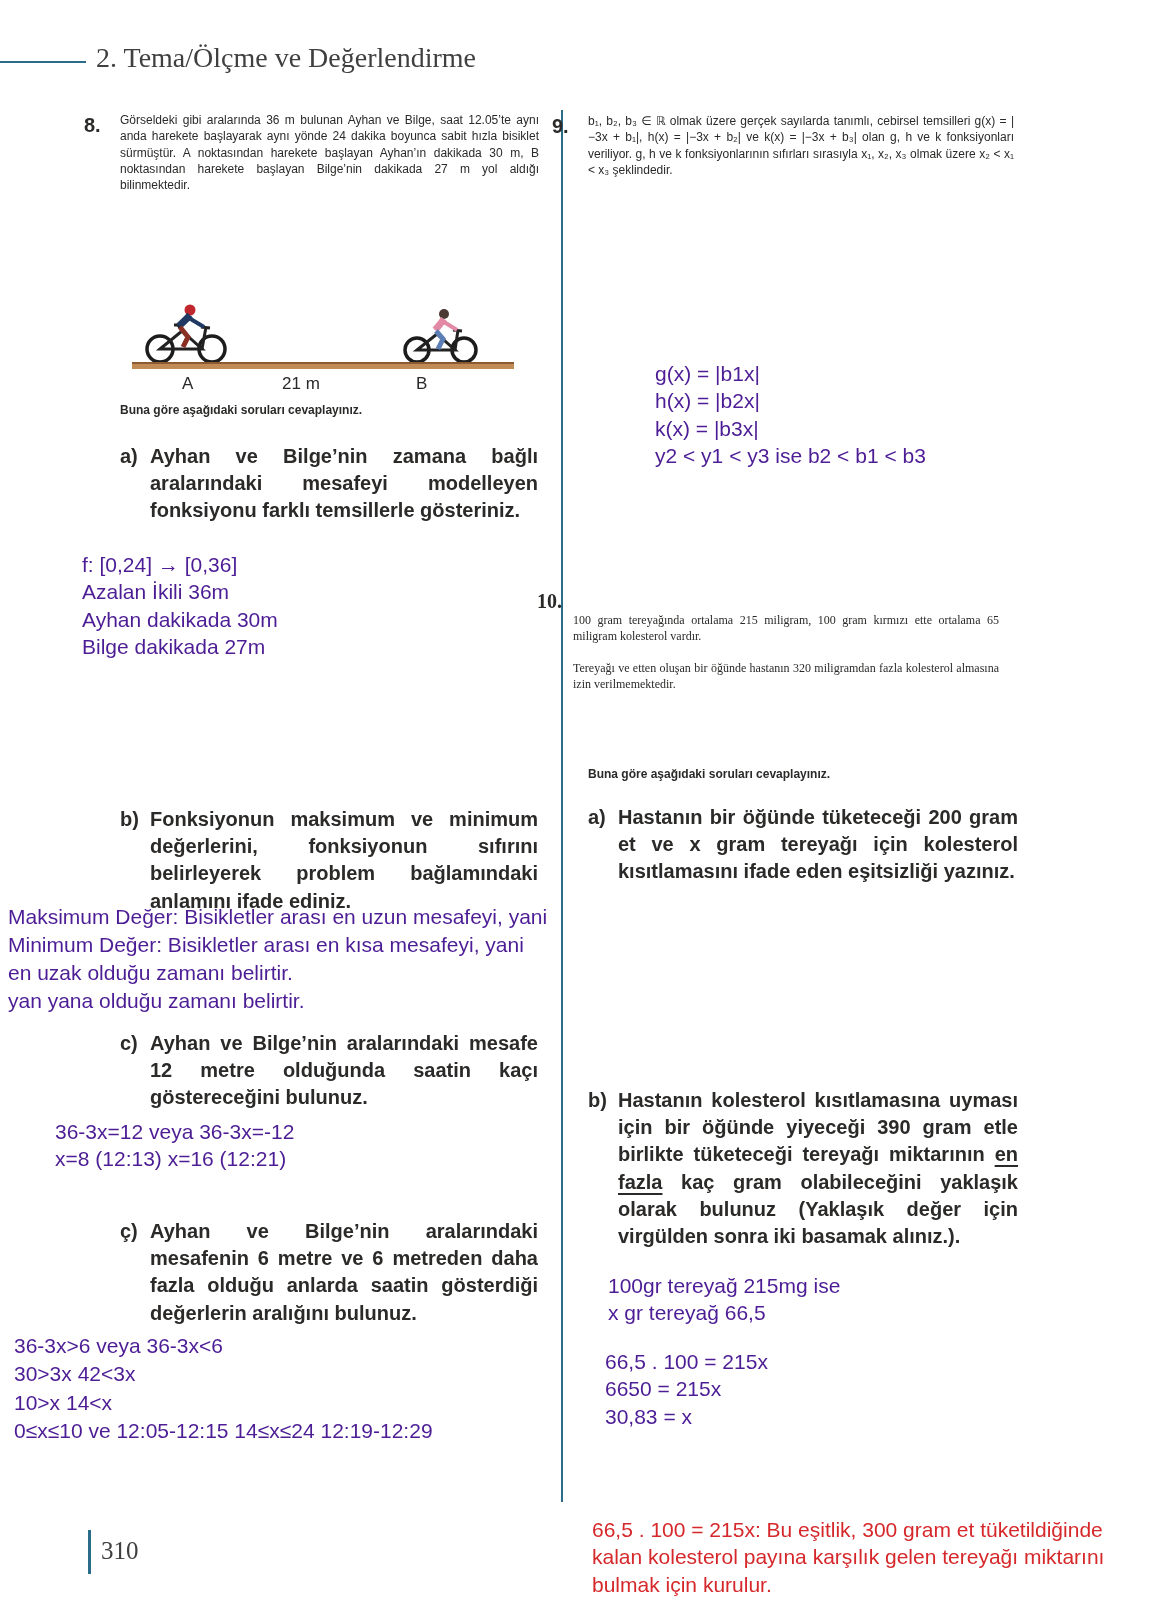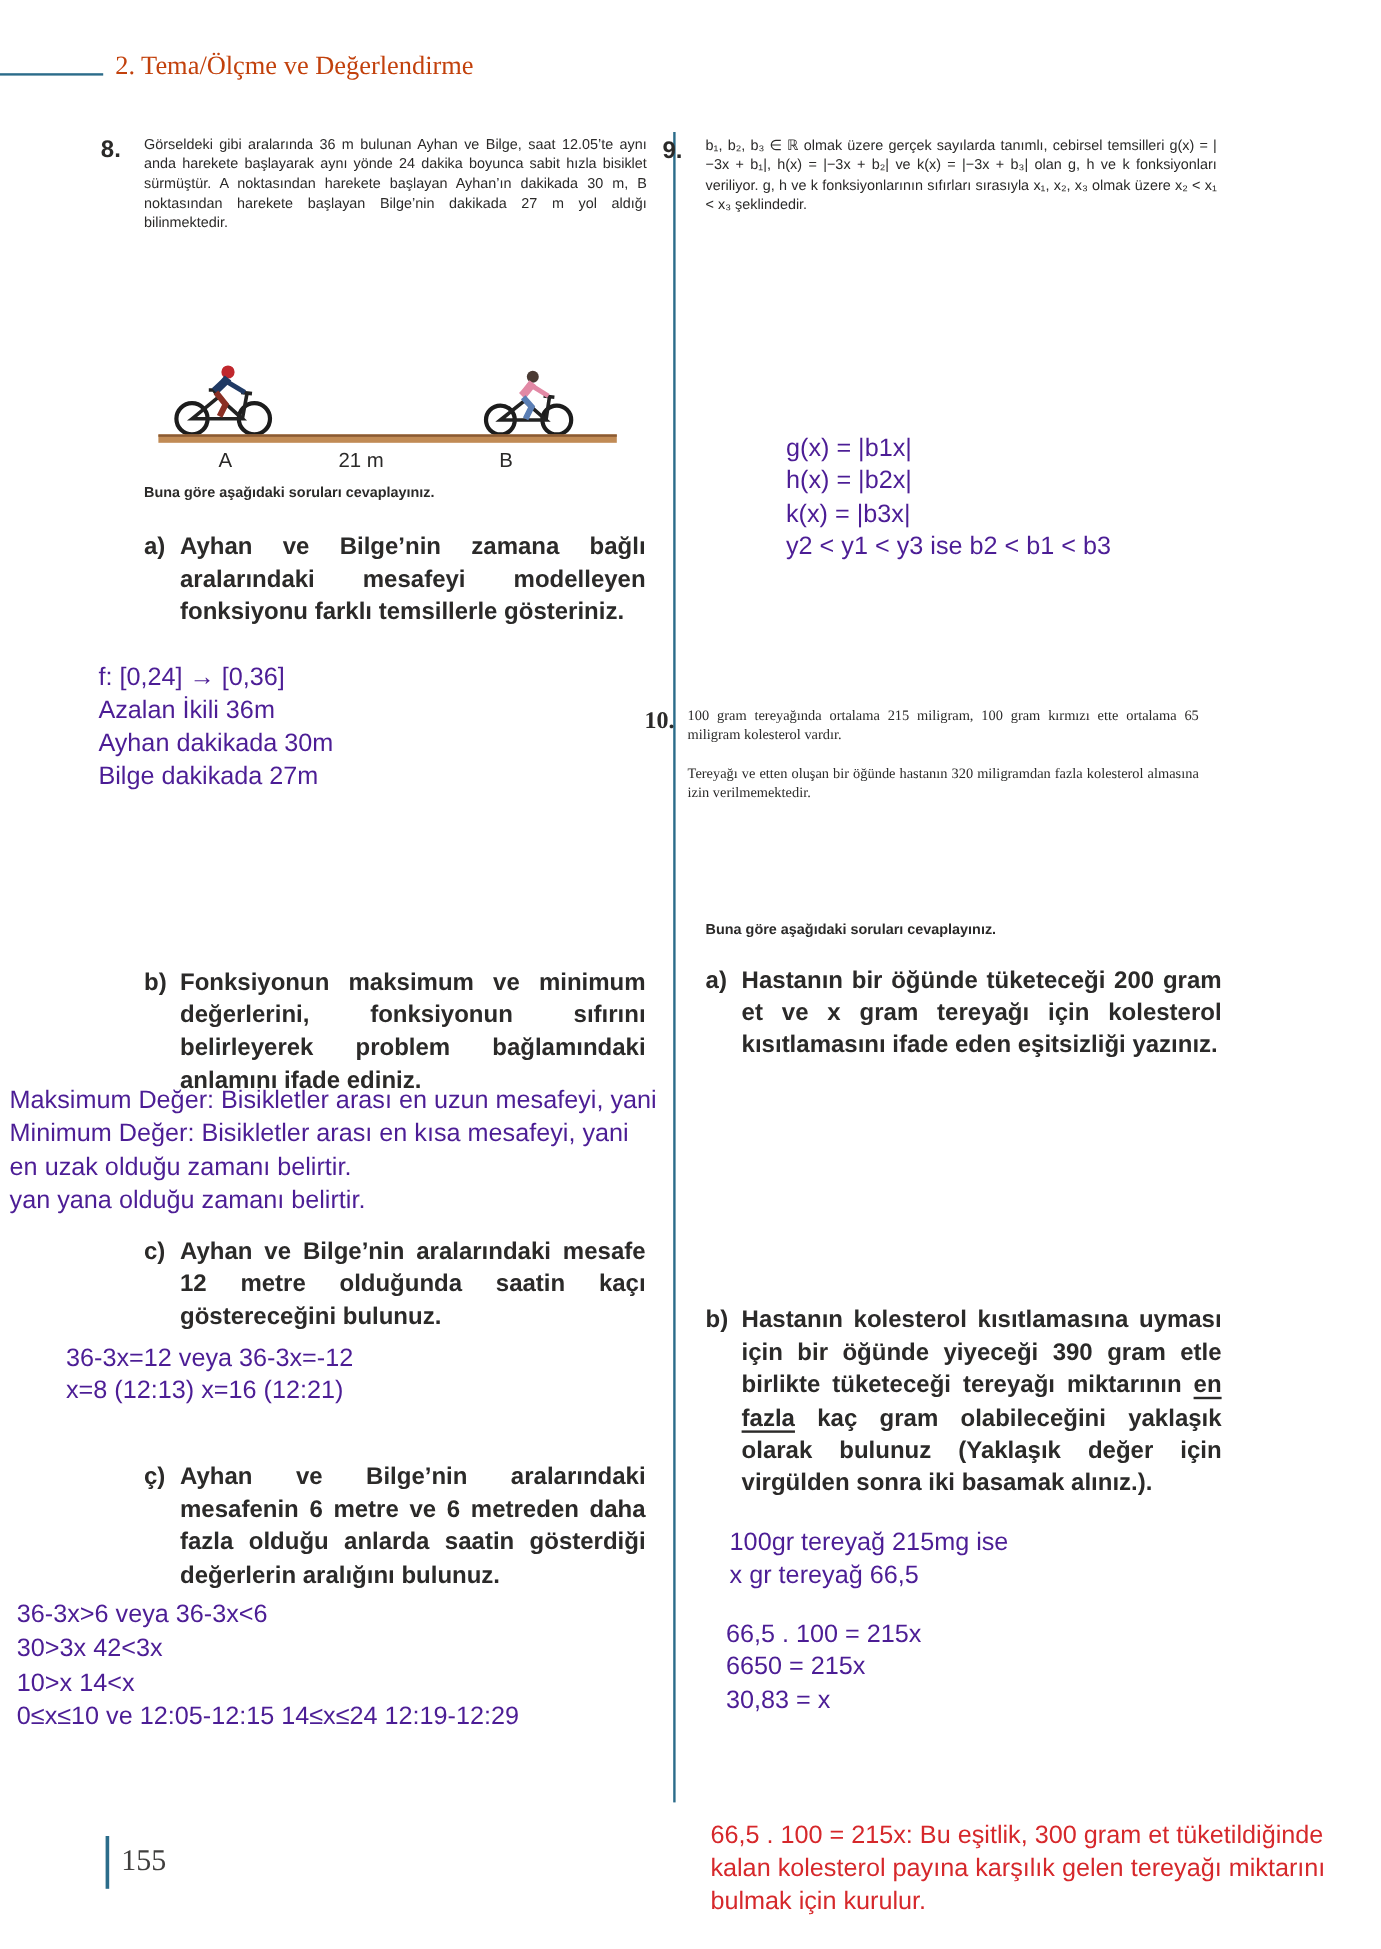--- a/index.html
+++ b/index.html
@@ -5,21 +5,21 @@
   html,body{margin:0;padding:0;background:#ffffff;}
   .page{
     position:relative;width:1151px;height:1624px;background:#ffffff;
     font-family:"Liberation Sans","DejaVu Sans",sans-serif;
     color:#2b2a29;overflow:hidden;
   }
   
   .header-rule{position:absolute;left:0;top:61px;width:86px;height:2px;background:#2b6c8a;}
   .header-title{position:absolute;left:96px;top:42px;margin:0;
     font-family:"Liberation Serif","DejaVu Serif",serif;font-weight:normal;
-    font-size:22px;color:#c2410c;}
+    font-size:28px;color:#404040;}
   
   .col-divider{position:absolute;left:561px;top:110px;width:2px;height:1392px;background:#2b6c8a;}
   
   .qrow{position:absolute;display:flex;align-items:flex-start;}
   .qnum{font-weight:bold;font-size:20px;line-height:1.36;flex:0 0 36px;}
   .qtext{font-size:12px;line-height:1.36;text-align:justify;}
   .qcol > .para{margin:0 0 15px 0;}
   .qcol > .para:last-child{margin-bottom:0;}
   .bold{font-weight:bold;}
   .itemrow{position:absolute;display:flex;align-items:flex-start;}
@@ -130,38 +130,38 @@
   </div>
 
   <div class="red" style="position:absolute;left:14px;top:1332px;line-height:1.35;">
     <div class="line">36-3x&gt;6 veya 36-3x&lt;6</div>
     <div class="line">30&gt;3x 42&lt;3x</div>
     <div class="line">10&gt;x 14&lt;x</div>
     <div class="line">0≤x≤10 ve 12:05-12:15 14≤x≤24 12:19-12:29</div>
   </div>
 
   <div class="footer-bar"></div>
-  <div class="page-number">155</div>
+  <div class="page-number">310</div>
 
   <div class="qrow" style="left:552px;top:113px;width:462px;">
     <div class="qnum">9.</div>
     <div class="qtext">b₁, b₂, b₃ ∈ ℝ olmak üzere gerçek sayılarda tanımlı, cebirsel temsilleri g(x) = |−3x + b₁|, h(x) = |−3x + b₂| ve k(x) = |−3x + b₃| olan g, h ve k fonksiyonları veriliyor. g, h ve k fonksiyonlarının sıfırları sırasıyla x₁, x₂, x₃ olmak üzere x₂ &lt; x₁ &lt; x₃ şeklindedir.</div>
   </div>
 
 
   <div class="red" style="position:absolute;left:655px;top:360px;">
     <div class="line">g(x) = |b1x|</div>
     <div class="line">h(x) = |b2x|</div>
     <div class="line">k(x) = |b3x|</div>
     <div class="line">y2 &lt; y1 &lt; y3 ise b2 &lt; b1 &lt; b3</div>
   </div>
 
   <div class="qrow" style="left:537px;top:588px;width:462px;font-family:Liberation Serif, serif;">
     <div class="qnum">10.</div>
-    <div class="qcol" style="width:426px;">
+    <div class="qcol" style="width:426px;margin-top:24px;">
       <p class="para qtext">100 gram tereyağında ortalama 215 miligram, 100 gram kırmızı ette ortalama 65 miligram kolesterol vardır.</p>
       <p class="para qtext">Tereyağı ve etten oluşan bir öğünde hastanın 320 miligramdan fazla kolesterol almasına izin verilmemektedir.</p>
     </div>
   </div>
 
   <div class="qtext bold" style="position:absolute;left:588px;top:766px;width:426px;text-align:left;">Buna göre aşağıdaki soruları cevaplayınız.</div>
 
   <div class="itemrow" style="left:588px;top:804px;width:430px;">
     <div class="itemletter">a)</div>
     <div class="itemtext">Hastanın bir öğünde tüketeceği 200 gram et ve x gram tereyağı için kolesterol kısıtlamasını ifade eden eşitsizliği yazınız.</div>

